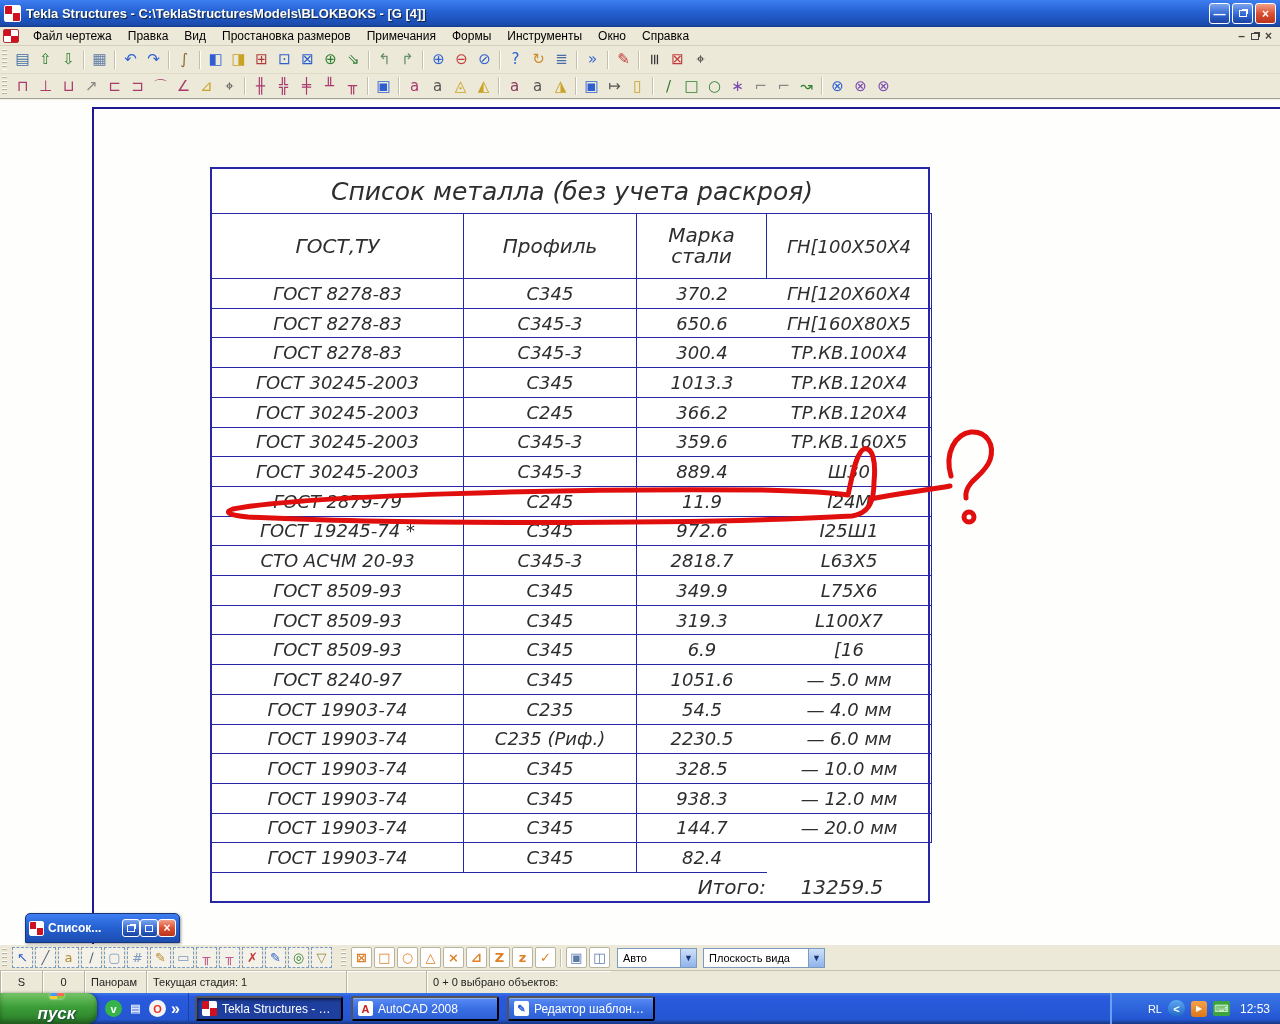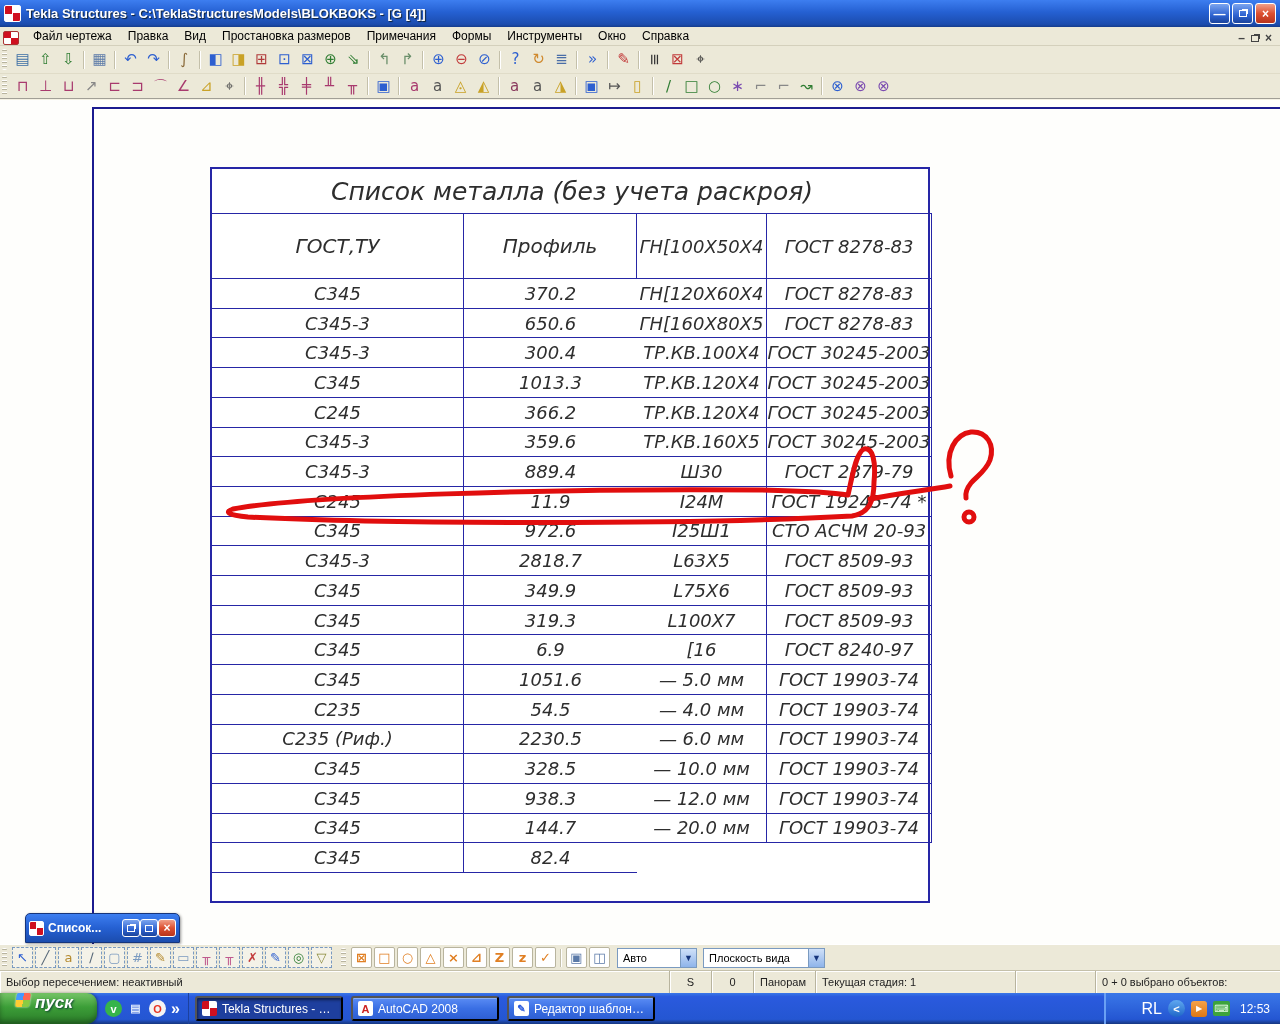--- a/index.html
+++ b/index.html
@@ -16,21 +16,21 @@
   .win-btns { margin-left:auto; display:flex; gap:2px; }
   .wbtn { width:21px; height:21px; border-radius:3px; border:1px solid #fff; color:#fff;
     display:flex; align-items:center; justify-content:center; font-size:12px; font-weight:bold;
     background:linear-gradient(180deg,#7ba4ef 0%,#2d62d0 60%,#1b449c 100%); cursor:default; }
   .wbtn.close { background:linear-gradient(180deg,#f0a08a 0%,#dd5031 50%,#b8341c 100%); }
   .sqico { display:inline-block; width:8px; height:7px; border:1.5px solid #fff; background:transparent; }
   .sqico.double { box-shadow:2px -2px 0 -1px #fff; }
 
   
   .menubar { position:absolute; left:0; top:27px; width:1280px; height:19px; background:#ece9d8;
-    border-bottom:1px solid #d4d0bc; display:flex; align-items:flex-end; font-size:12px; }
+    border-bottom:1px solid #d4d0bc; display:flex; align-items:center; font-size:12px; }
   .menu-app { width:16px; height:14px; margin:0 6px 0 3px; border-radius:2px;
     background:conic-gradient(#fff 0 25%,#cf1020 0 50%,#fff 0 75%,#cf1020 0); border:1px solid #a33; }
   .menu-item { padding:2px 8px; color:#000; white-space:nowrap; }
   .mdi-controls { margin-left:auto; display:flex; gap:6px; padding-right:8px; color:#444; align-items:center; }
   .mdi-controls .sqico, .mdi-controls .sqico.double { border-color:#444; box-shadow:none; }
   .mdi-controls .sqico.double { box-shadow:2px -2px 0 -1px #444; }
   .mdi-controls span { font-size:12px; font-weight:bold; }
 
   
   .toolbar { position:absolute; left:0; width:1280px; background:#ece9d8; display:flex; align-items:center; }
@@ -90,41 +90,41 @@
   
   .statusbar { position:absolute; left:0; top:970px; width:1280px; height:23px; background:#ece9d8;
     border-top:1px solid #c4c0aa; display:flex; align-items:stretch; font-size:11px; color:#222; }
   .seg { border-left:1px solid #b8b49e; box-shadow:inset 1px 1px 0 #fff; display:flex; align-items:center; padding:0 6px; white-space:nowrap; }
   .seg.first { border-left:none; flex:1; }
   .seg.center { justify-content:center; }
 
   
   .taskbar { position:absolute; left:0; top:993px; width:1280px; height:31px;
     background:linear-gradient(180deg,#3a77e8 0%,#2a5ade 12%,#2456d2 85%,#16367e 100%); display:flex; align-items:center; }
-  .start-btn { height:31px; width:97px; border-radius:0 10px 10px 0; display:flex; align-items:flex-start; gap:5px; padding-left:16px;
-    background:linear-gradient(180deg,#76c567 0%,#3c9e38 45%,#2c7e2a 95%); box-shadow:inset 0 -3px 5px rgba(0,0,0,.3),1px 0 3px rgba(0,0,0,.4); }
+  .start-btn { height:31px; width:97px; border-radius:0 10px 10px 0; display:flex; align-items:center; gap:5px; padding-left:16px;
+    background:linear-gradient(180deg,#76c567 0%,#3c9e38 45%,#2c7e2a 95%); box-shadow:inset 0 -3px 5px rgba(0,0,0,.3),1px 0 3px rgba(0,0,0,.4);flex-direction:column; }
   .start-btn .flag { width:14px; height:14px; border-radius:2px; transform:skewX(-8deg);
     background:conic-gradient(#f65 0 25%,#8c4 0 50%,#fc3 0 75%,#49f 0); box-shadow:0 0 2px #fff; }
   .start-btn .slabel { color:#fff; font-style:italic; font-weight:bold; font-size:17px; text-shadow:1px 1px 2px #143; }
   .qlaunch { display:flex; align-items:center; gap:5px; padding:0 8px; border-right:1px solid #1c419e; height:100%; }
   .qico { width:17px; height:17px; border-radius:50%; display:flex; align-items:center; justify-content:center;
     font-size:11px; font-weight:bold; }
   .tasks { display:flex; align-items:center; gap:8px; padding:0 6px; flex:1; }
   .taskbtn { width:148px; height:25px; border-radius:3px; display:flex; align-items:center; gap:5px; padding:0 5px;
     background:linear-gradient(180deg,#5a8cf4 0%,#3a6fe4 50%,#2e5fd4 100%); box-shadow:inset 0 1px 0 #8ab0f8; color:#fff; font-size:12px; }
   .taskbtn.active { background:#1e3f9e; box-shadow:inset 1px 2px 3px rgba(0,0,0,.5); }
   .taskbtn .tlabel { white-space:nowrap; overflow:hidden; text-overflow:ellipsis; }
   .ticon { width:15px; height:15px; border-radius:2px; flex:0 0 auto; display:flex; align-items:center; justify-content:center;
     font-size:11px; font-weight:bold; background:#fff; }
   .ticon.tekla { background:conic-gradient(#fff 0 25%,#cf1020 0 50%,#fff 0 75%,#cf1020 0); }
   .ticon.acad { color:#c22; }
   .ticon.tpled { color:#2a5ade; font-size:10px; }
   .tray { display:flex; align-items:center; gap:6px; height:100%; padding:0 10px 0 12px;
     border-left:2px solid #6aa0f4; background:linear-gradient(180deg,#3a77e8,#2456d2 85%,#16367e); color:#fff; }
-  .tray .lang { font-size:16px;margin-left:24px; }
+  .tray .lang { font-size:11px;margin-left:24px; }
   .tray-circle { width:17px; height:17px; border-radius:50%; background:linear-gradient(180deg,#5fa8f0,#1f66c8);
     color:#fff; font-size:11px; font-weight:bold; display:flex; align-items:center; justify-content:center; }
   .tray-orange { width:16px; height:16px; border-radius:3px; background:linear-gradient(180deg,#f5a24a,#dd7716);
     color:#fff; font-size:8px; display:flex; align-items:center; justify-content:center; }
   .tray-green { width:17px; height:15px; border-radius:2px; background:#3da33d; color:#eaffea; font-size:10px;
     display:flex; align-items:center; justify-content:center; }
   .tray .clock { font-size:12px; margin-left:4px; }
 </style>
 </head>
 <body>
@@ -382,20 +382,21 @@
     </div>
 </div>
 
 <div class="canvas">
   <div class="sheet-border"></div>
 
   <div class="mtable">
     <div class="t-title">Список металла (без учета раскроя)</div>
     <div class="tc t-head">ГОСТ,ТУ</div>
     <div class="tc t-head">Профиль</div>
+    <div class="tc t-head" style="max-width:130px;padding:0 25px">Марка стали</div>
     <div style="display:contents">
       
     
         <div class="tc t-cell">ГН[100X50X4</div>
         <div class="tc t-cell">ГОСТ 8278-83</div>
         <div class="tc t-cell">С345</div>
         <div class="tc t-cell c4">370.2</div>
       
         <div class="tc t-cell">ГН[120X60X4</div>
         <div class="tc t-cell">ГОСТ 8278-83</div>
@@ -485,20 +486,24 @@
         <div class="tc t-cell">— 12.0 мм</div>
         <div class="tc t-cell">ГОСТ 19903-74</div>
         <div class="tc t-cell">С345</div>
         <div class="tc t-cell c4">144.7</div>
       
         <div class="tc t-cell">— 20.0 мм</div>
         <div class="tc t-cell">ГОСТ 19903-74</div>
         <div class="tc t-cell">С345</div>
         <div class="tc t-cell c4">82.4</div>
       </div>
+    <div class="t-foot">
+      <span class="lbl">Итого:</span>
+      <span class="val">13259.5</span>
+    </div>
   </div>
 
   <svg class="annotation" viewBox="0 0 1280 844" style="--ann: #e10e0e;">
     <path d="M 233 409 C 300 396, 560 388, 760 390 C 800 391, 830 392, 848 395 C 852 378, 856 352, 864 349 C 873 347, 876 362, 874 382 C 874 400, 870 413, 852 416 C 700 425, 380 424, 248 417 C 228 415, 224 412, 233 409"></path>
     <path d="M 870 399 C 900 393, 928 390, 950 386"></path>
     <path d="M 951 376 C 944 352, 956 334, 971 332 C 987 331, 995 345, 990 360 C 986 371, 976 377, 971 383 C 967 388, 965 393, 966 398"></path>
     <circle cx="969" cy="417" r="5"></circle>
   </svg>
 </div>
 
@@ -603,21 +608,20 @@
     <span class="cval">Авто</span>
     <span class="carrow">▼</span>
   </div>
   <div class="combo" style="width:122px">
     <span class="cval">Плоскость вида</span>
     <span class="carrow">▼</span>
   </div>
 </div>
 
 <div class="statusbar">
-  <div class="seg first">Выбор пересечением: неактивный</div>
   <div class="seg center" style="width:42px">S</div>
   <div class="seg center" style="width:42px">0</div>
   <div class="seg" style="width:62px">Панорам</div>
   <div class="seg" style="width:200px">Текущая стадия: 1</div>
   <div class="seg" style="width:80px"></div>
   <div class="seg" style="width:185px">0 + 0 выбрано объектов:</div>
 </div>
 
 <div class="taskbar">
   <div class="start-btn">

